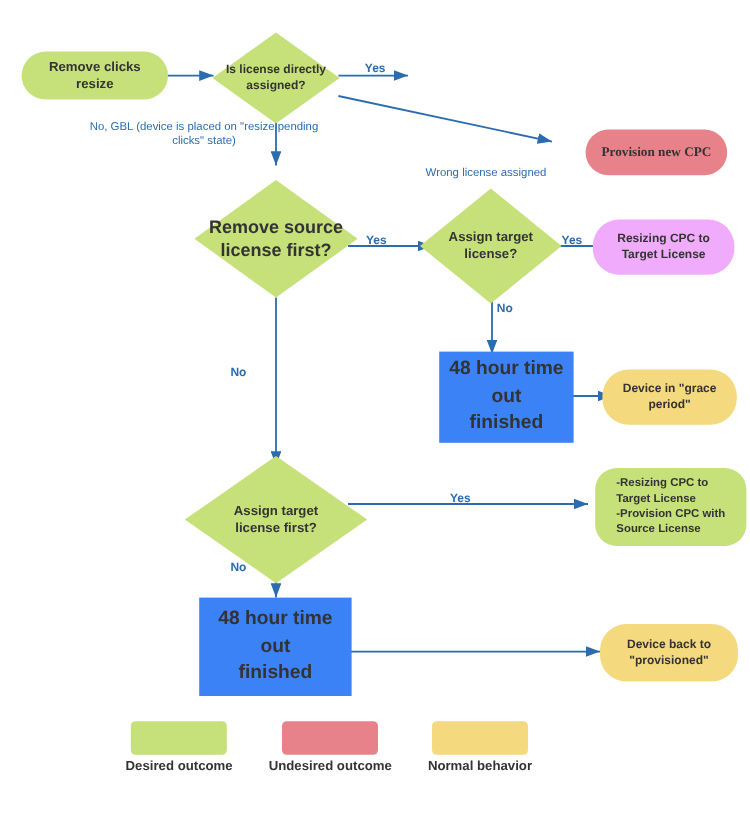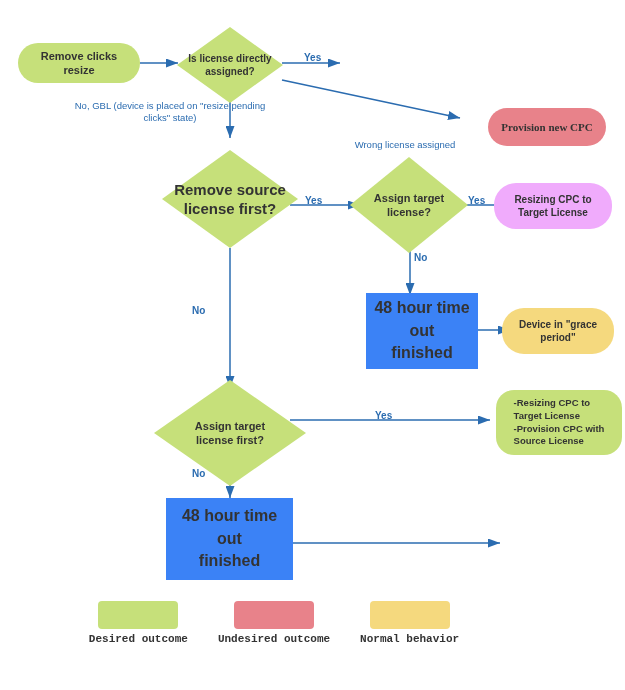--- a/index.html
+++ b/index.html
@@ -57,21 +57,20 @@
     
     .legend {
       position: absolute;
       bottom: 8px;
       left: 0;
       width: 548px;
       display: flex;
       align-items: center;
       justify-content: center;
       gap: 30px;
-      font-family: Liberation Mono, monospace;
     }
     .legend-item {
       display: flex;
       flex-direction: column;
       align-items: center;
       gap: 4px;
     }
     .legend-box {
       width: 80px;
       height: 28px;
@@ -204,20 +203,24 @@
 Target License
 -Provision CPC with
 Source License</span>
   </div>
 
   <div class="square-box" style="left:155px; top:498px; width:127px; height:82px;">
     <span style="white-space:pre-line;">48 hour time out
 finished</span>
   </div>
 
+  <div class="rounded-box" style="left:500px; top:520px; width:115px; height:48px; background:#f5d97e; border-radius:22px;">
+    <span style="font-size:10px;font-weight:bold;color:#333;line-height:1.3;white-space:pre-line;text-align:center;">Device back to
+"provisioned"</span>
+  </div>
 
   <span class="arrow-label" style="left:304px; top:52px;">Yes</span>
   <span class="arrow-label" style="left:305px; top:195px;">Yes</span>
   <span class="arrow-label" style="left:468px; top:195px;">Yes</span>
   <span class="arrow-label" style="left:414px; top:252px;">No</span>
   <span class="arrow-label" style="left:192px; top:305px;">No</span>
   <span class="arrow-label" style="left:375px; top:410px;">Yes</span>
   <span class="arrow-label" style="left:192px; top:468px;">No</span>
 
   <div class="note-text" style="left:70px; top:100px; width:200px;">

